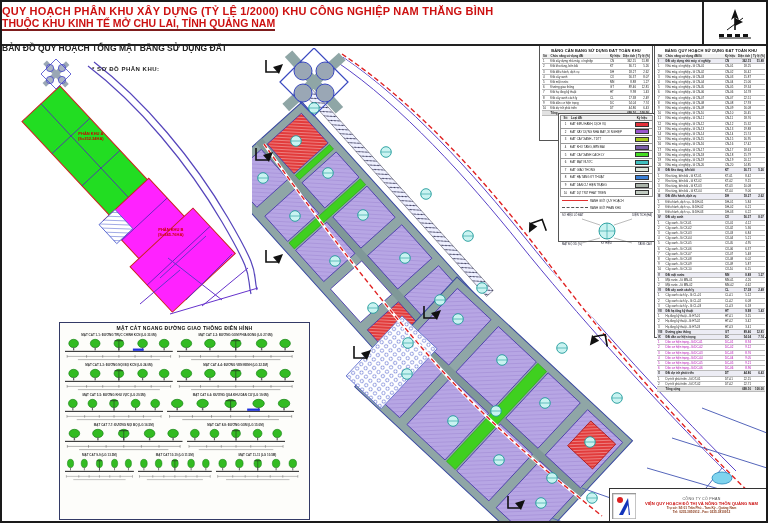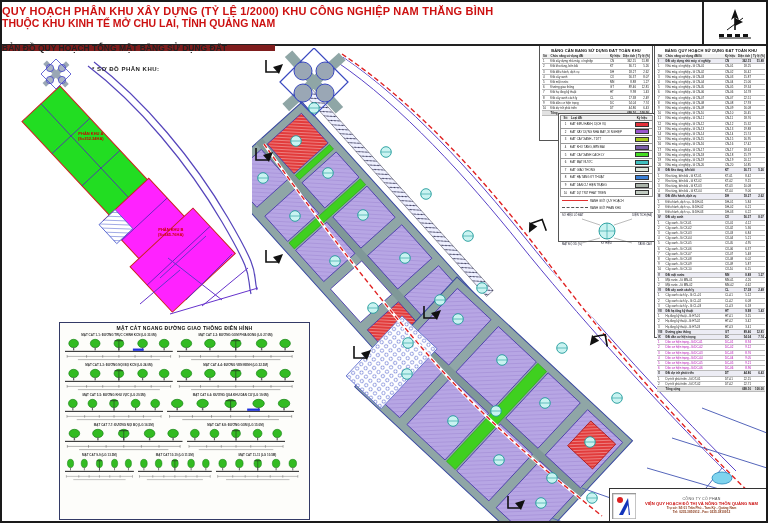--- a/index.html
+++ b/index.html
@@ -4,21 +4,21 @@
 <style>
   html,body{margin:0;padding:0;background:#e8e8e8;}
   *{box-sizing:border-box;}
   #sheet{position:relative;width:768px;height:523px;background:#ffffff;border:2px solid #1a1a1a;overflow:hidden;
          font-family:"Liberation Sans", sans-serif;}
   
   #hdr{position:absolute;left:0;top:0;right:0;height:44px;border-bottom:2px solid #222;background:#fff;z-index:5;}
   #hdr-text{position:absolute;left:0;top:0;right:66px;height:46px;text-align:left;}
   .t1{font-size:11px;font-weight:bold;color:#cc1111;margin-top:3px;letter-spacing:.2px;}
   .t2{font-size:10.5px;font-weight:bold;color:#cc1111;}
-  .t2 span{border-bottom:6px solid #7f1d1d;padding-bottom:16px;}
+  .t2 span{border-bottom:2px solid #7f1d1d;padding-bottom:0px;}
   .t3{font-size:8.5px;font-weight:bold;color:#222;margin-top:14px;}
   #hdr-logo{position:absolute;right:0;top:0;width:64px;height:44px;border-left:2px solid #222;display:flex;align-items:center;justify-content:center;}
   
   #inset{position:absolute;left:18px;top:50px;width:240px;height:268px;z-index:2;}
   #inset-title{position:absolute;left:72px;top:14px;font-size:6px;font-weight:bold;color:#222;letter-spacing:.5px;}
   .zone-lab{position:absolute;font-size:4px;font-weight:bold;color:#cc0000;text-align:center;line-height:1.2;z-index:3;}
   
   #xsec{position:absolute;left:57px;top:320px;width:251px;height:198px;border:1.5px solid #333a66;background:#fdfdfa;z-index:2;padding:2px 3px;}
   #xsec-title{font-size:5px;font-weight:bold;text-align:center;color:#111;margin-bottom:1px;letter-spacing:.3px;}
   #xsec-grid{display:flex;flex-wrap:wrap;align-items:flex-start;}

